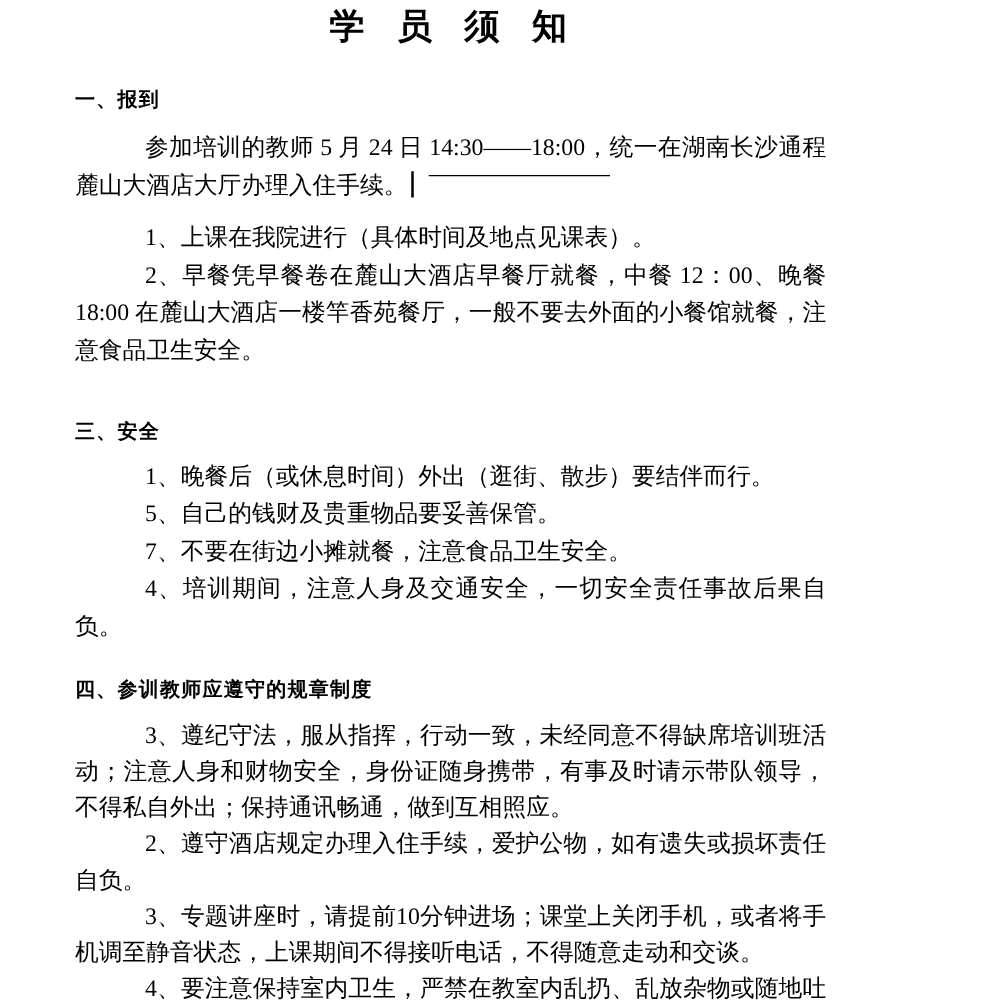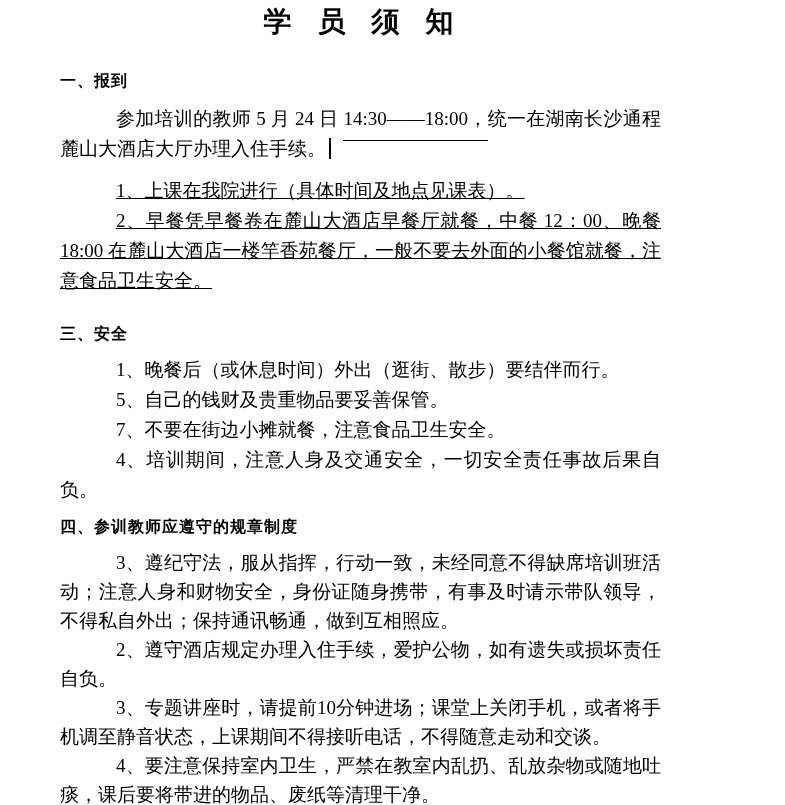--- a/index.html
+++ b/index.html
@@ -32,34 +32,34 @@
   }
   .heading {
     font-family: "Liberation Sans", "DejaVu Sans", sans-serif;
     font-weight: bold;
     font-size: 16px;
     line-height: 20px;
     letter-spacing: 1px;
   }
   .h1 { margin-top: 32px; }
   .h2 { margin-top: 26px; }
-  .h3 { margin-top: 28px; }
-  .h4 { margin-top: 12px; }
+  .h3 { margin-top: 40px; font-family: Liberation Mono, monospace; }
+  .h4 { margin-top: 26px; }
   .body-text {
     font-family: "Liberation Serif", "DejaVu Serif", serif;
     font-size: 19px;
     line-height: 30px;
   }
   p.para {
     margin: 0;
     text-indent: 56px;
     text-align: justify;
   }
   .s1-para { margin-top: 13px; }
-  .s2-items { margin-top: 12px; text-decoration: underline; }
+  .s2-items { margin-top: 12px; }
   .s3-items { margin-top: 11px; }
   .s4-items { margin-top: 11px; }
   .s4-items p.para { line-height: 29px; }
   .underline {
     border-bottom: 1.5px solid #000000;
     padding-bottom: 11px;
   }
   .text-cursor {
     display: inline-block;
     width: 2px;

